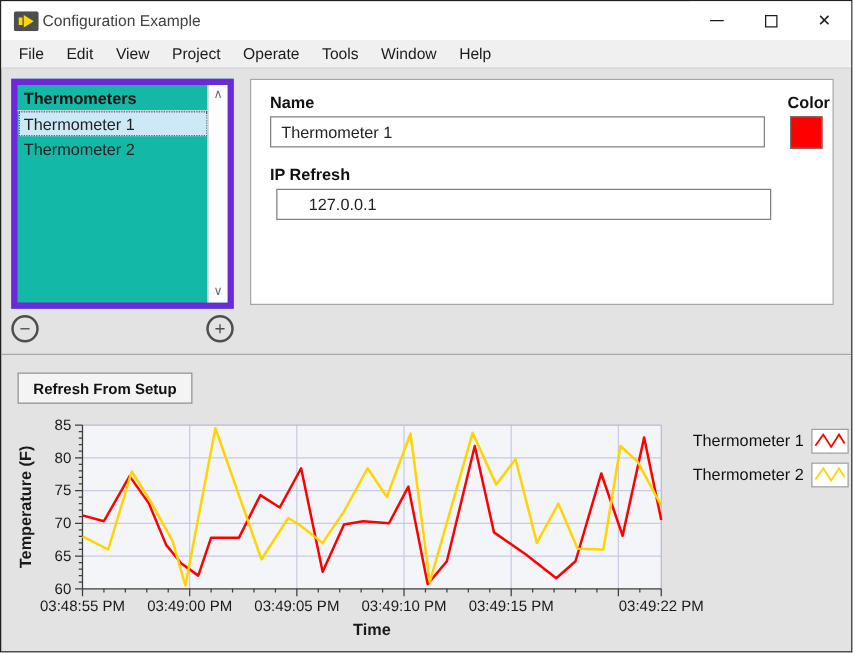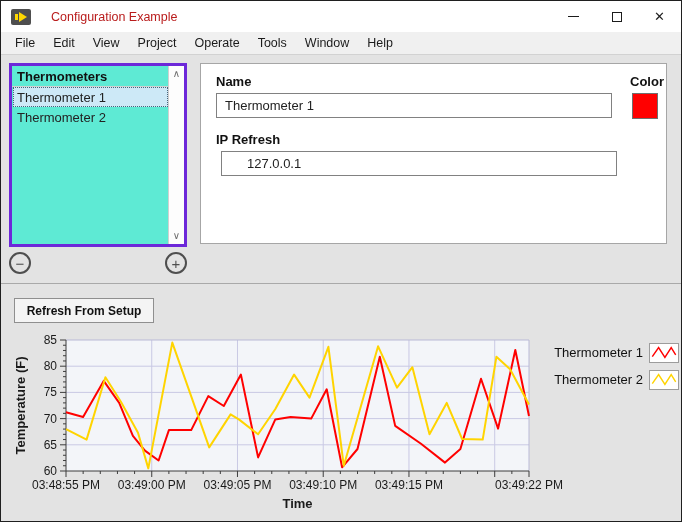--- a/index.html
+++ b/index.html
@@ -5,31 +5,31 @@
   * { margin:0; padding:0; box-sizing:border-box; }
   html,body { background:#c8c8c8; }
   .window {
     position:relative; width:682px; height:522px;
     background:#E3E3E3; border:1px solid #1f1f1f; overflow:hidden;
     font-family:"Liberation Sans", sans-serif;
   }
   
   .titlebar { position:absolute; top:0; left:0; right:0; height:31px; background:#ffffff; display:flex; align-items:center; }
   .app-icon { margin-left:10px; width:20px; height:16px; flex:0 0 auto; }
-  .title-text { margin-left:20px; font-size:12.5px; color:#b91c1c; }
+  .title-text { margin-left:3px; font-size:12.5px; color:#404040; }
   .win-controls { position:absolute; right:0; top:0; height:31px; display:flex; }
   .win-btn { width:43px; height:31px; display:flex; align-items:center; justify-content:center; background:#fff; border:0; cursor:default; }
   .glyph-min { width:11px; height:1px; background:#1c1c1c; display:block; }
   .glyph-max { width:10px; height:10px; border:1px solid #1c1c1c; display:block; }
   .glyph-close { font-size:13px; color:#1c1c1c; line-height:1; }
   
   .menubar { position:absolute; top:31px; left:0; right:0; height:23px; background:#F0F0F0; border-bottom:1px solid #D2D2D2; display:flex; align-items:stretch; padding-left:5px; }
   .menu-item { padding:0 9px; font-size:12.5px; color:#1b1b1b; display:flex; align-items:center; }
   
-  .listbox { position:absolute; left:8px; top:62px; width:178px; height:184px; background:#5eead4; border:3px solid #6d28d9; }
+  .listbox { position:absolute; left:8px; top:62px; width:178px; height:184px; background:#14b8a6; border:5px solid #6d28d9; }
   .listbox-header { height:21px; width:calc(100% - 16px); border-bottom:1px solid #D0D0D0; font-weight:bold; font-size:13px; padding:3px 0 0 5px; color:#111; }
   .list-row { height:20px; width:calc(100% - 17px); font-size:13px; padding-left:4px; color:#222; display:flex; align-items:center; margin-left:1px; }
   .list-row.selected { background:#CDE9F7; outline:1px dotted #49647a; outline-offset:-1px; }
   .listbox-scroll { position:absolute; top:0; right:0; bottom:0; width:16px; border-left:1px solid #D0D0D0; background:#FDFDFD; display:flex; flex-direction:column; justify-content:space-between; align-items:center; padding:3px 0; }
   .scroll-arrow { font-size:10px; color:#6e6e6e; line-height:1; }
   
   .round-btn { position:absolute; top:251px; width:22px; height:22px; border:2px solid #4E4E4E; border-radius:50%; background:transparent; color:#4E4E4E; font-size:15px; line-height:17px; text-align:center; padding:0; }
   .round-btn.remove { left:8px; }
   .round-btn.add { left:164px; }
   

